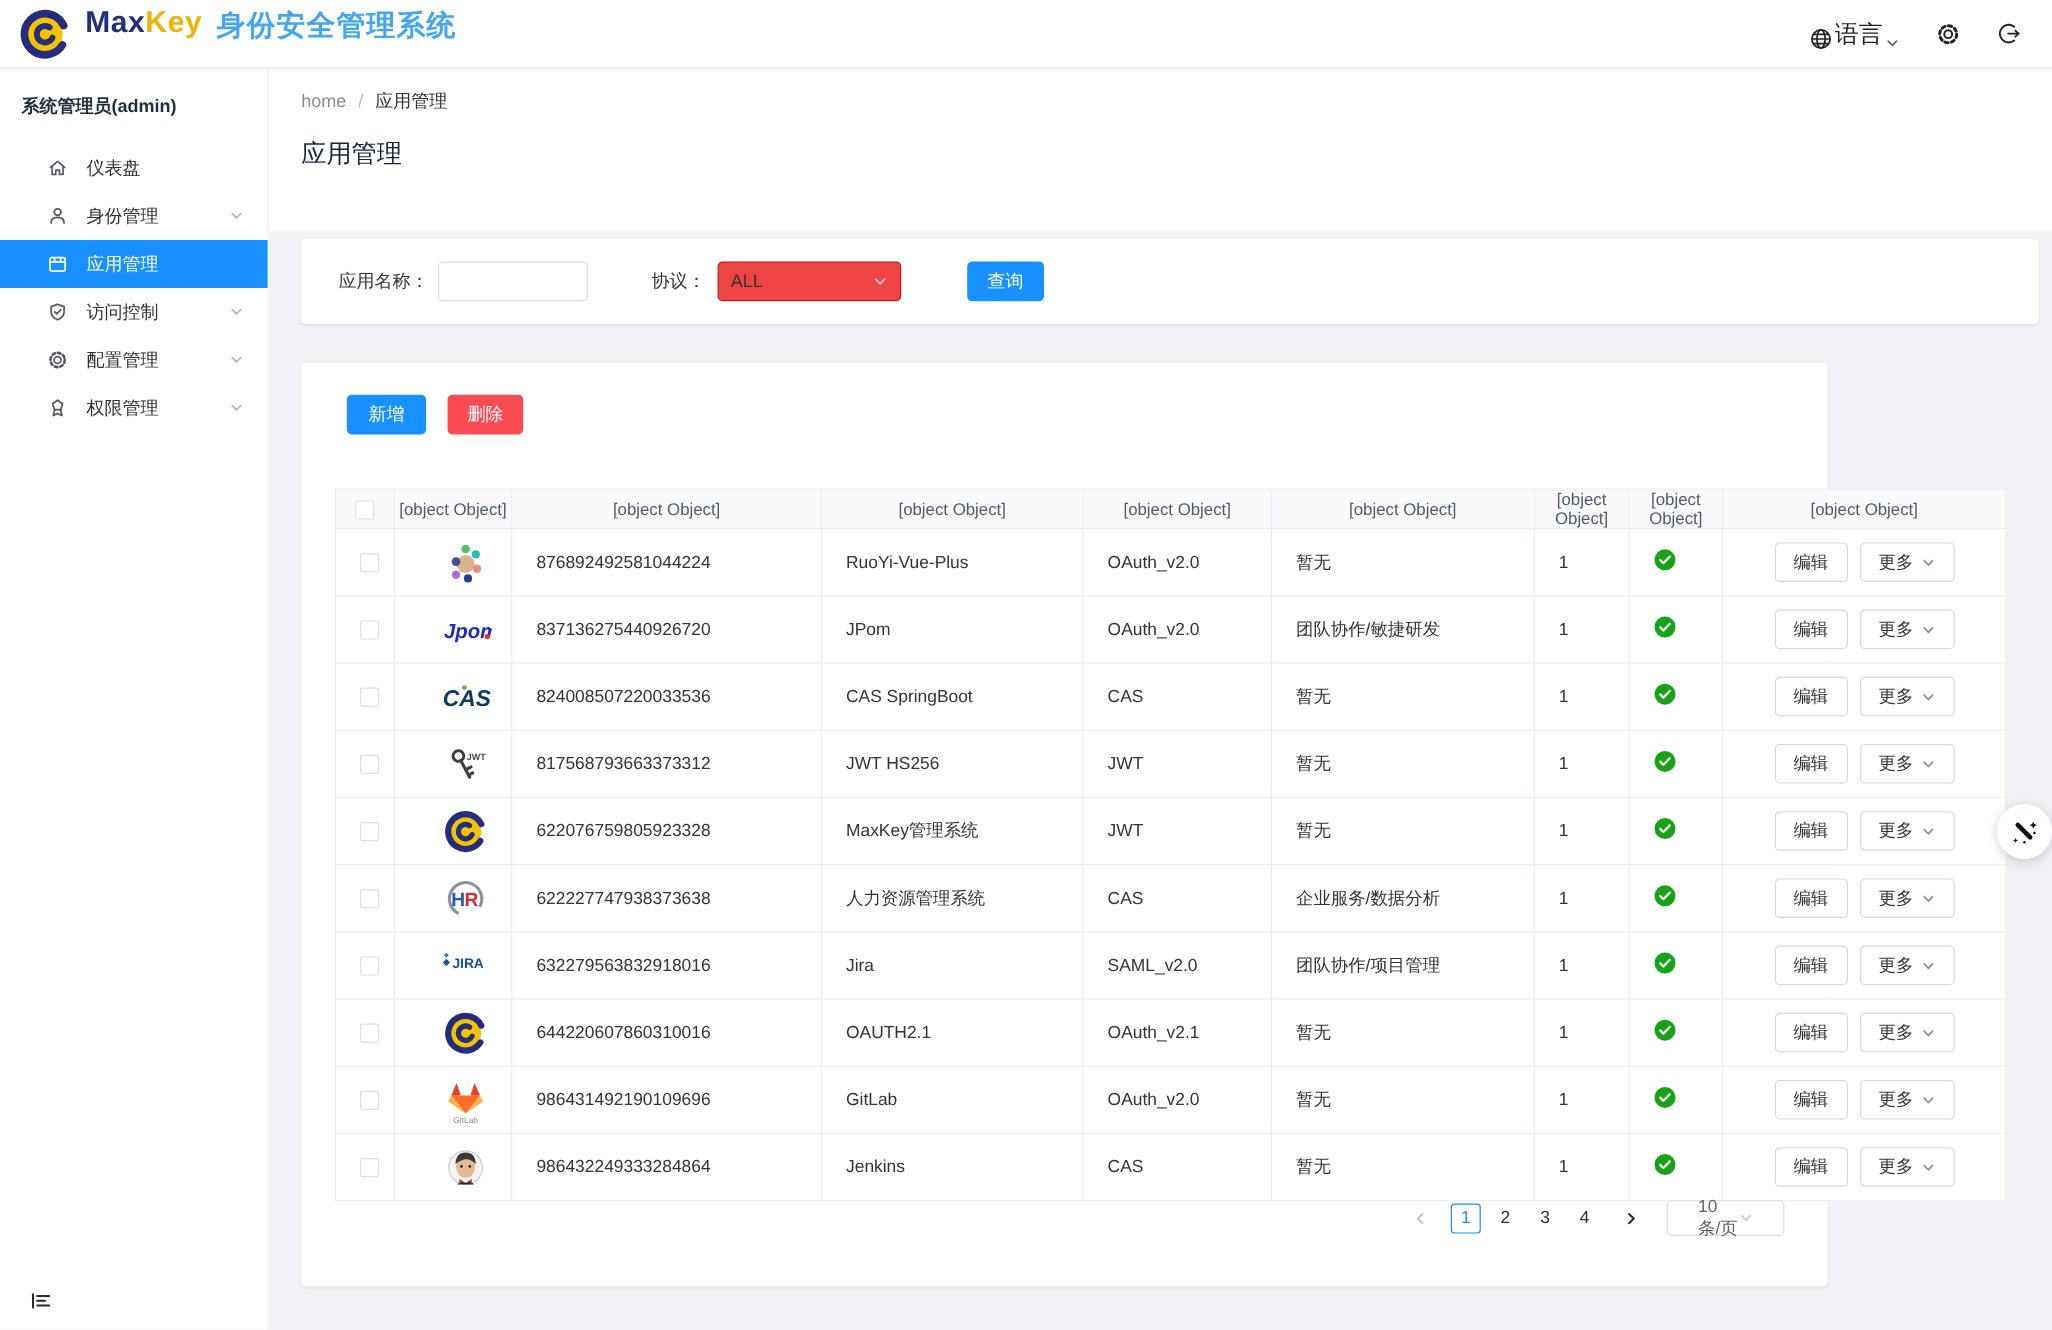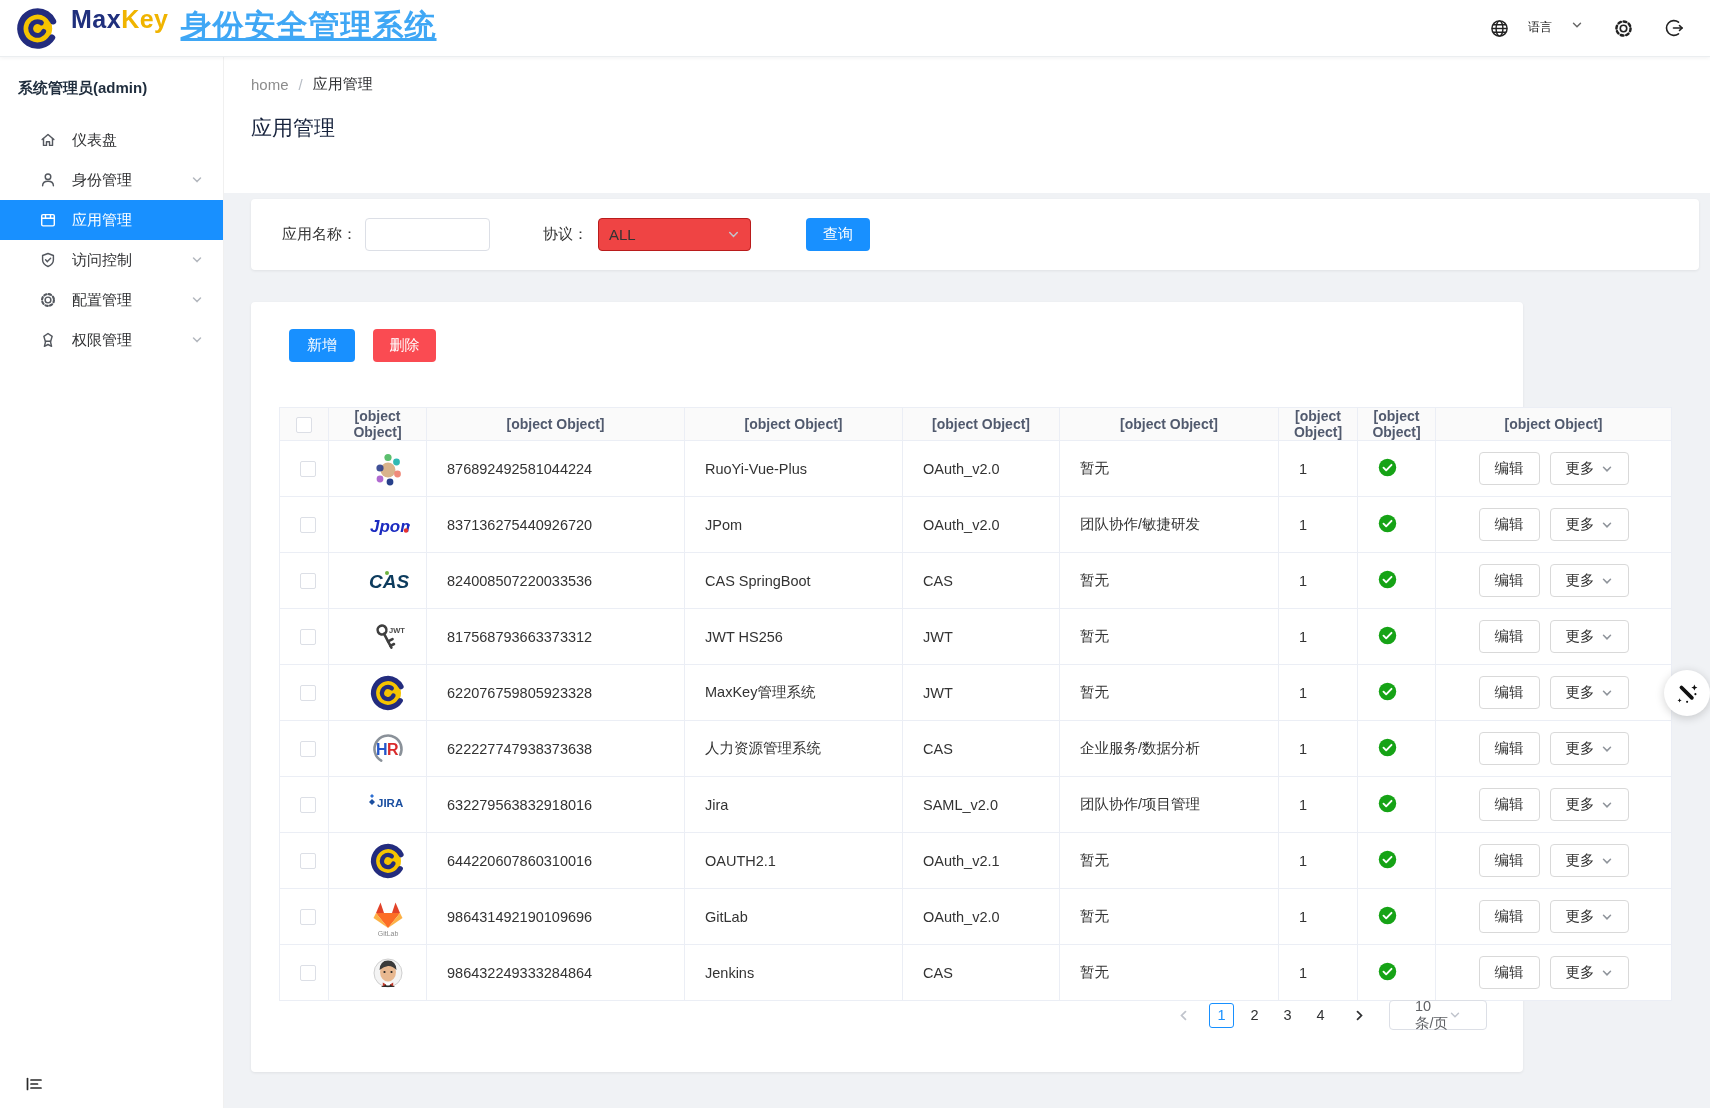--- a/index.html
+++ b/index.html
@@ -6,23 +6,23 @@
   html,body { width:1710px; height:1108px; overflow:hidden;
     font-family:"Liberation Sans","DejaVu Sans",sans-serif; background:#f0f2f5; color:#303133; }
 
   
   .topbar { position:absolute; left:0; top:0; width:1710px; height:57px; background:#fff;
     border-bottom:1px solid #ebeef0; box-shadow:0 1px 4px rgba(0,21,41,.06); z-index:30;
     display:flex; align-items:center; }
   .brand { display:flex; margin-left:14px; cursor:pointer; }
   .brand-name { font-size:25px; font-weight:bold; margin-left:10px; letter-spacing:.5px; }
   .brand-max { color:#20307d; } .brand-key { color:#f0b400; }
-  .brand-sub { font-size:31px; font-weight:bold; color:#3fa7f5; margin-left:12px; letter-spacing:1px;text-decoration:underline; }
+  .brand-sub { font-size:24px; font-weight:bold; color:#3fa7f5; margin-left:12px; letter-spacing:1px; }
   .top-right { margin-left:auto; display:flex; align-items:center; gap:30px; padding-right:26px; }
-  .lang-ctl { display:flex; align-items:flex-start; gap:19px; font-size:12px; color:#222; cursor:pointer; }
+  .lang-ctl { display:flex; align-items:flex-end; gap:2px; font-size:20px; color:#222; cursor:pointer; }
   .icon-btn { display:flex; align-items:center; cursor:pointer; color:#222; }
 
   
   .sidebar { position:absolute; left:0; top:57px; width:224px; bottom:0; background:#fff;
     border-right:1px solid #f0f0f0; z-index:20; }
   .side-user { padding:22px 0 0 18px; font-size:15px; font-weight:bold; color:#1f2d3d; }
   .menu { margin-top:22px; }
   .menu-item { height:40px; display:flex; align-items:center; padding:0 20px 0 39px;
     font-size:15px; color:#303133; cursor:pointer; }
   .menu-item .mi-icon { width:18px; height:18px; margin-right:15px; color:#54585f; flex:0 0 auto; }
@@ -54,21 +54,21 @@
   .btn-primary { background:#1890ff; color:#fff; width:64px; }
   .btn-search { margin-left:55px; }
   .main-card { left:251px; top:302px; width:1272px; height:770px; }
   .toolbar { padding:27px 0 0 38px; display:flex; gap:18px; }
   .btn-add { width:66px; background:#1890ff; color:#fff; }
   .btn-del { width:63px; background:#fa4b52; color:#fff; }
 
   
   table.grid { border-collapse:collapse; table-layout:fixed; width:1392px; margin:45px 28px 0 28px; }
   table.grid th, table.grid td { border:1px solid #ebeef5; }
-  table.grid th { height:28px; background:#fafafa; font-size:14px; font-weight:bold; color:#515a6e; text-align:center; }
+  table.grid th { height:28px; background:#fafafa; font-size:14px; font-weight:normal; color:#515a6e; text-align:center; }
   table.grid td { height:55px; font-size:14.5px; color:#333; padding-left:20px; text-align:left; background:#fff; }
   td.center, th.center { text-align:center; padding-left:0; }
   .checkbox { display:inline-block; width:16px; height:16px; border:1px solid #dcdfe6; border-radius:2px;
     background:#fff; cursor:pointer; vertical-align:middle; }
   .app-icon { display:flex; justify-content:center; align-items:center; height:100%; }
   .status-dot { display:inline-flex; width:19px; height:19px; }
   .op-cell { display:flex; gap:10px; justify-content:center; align-items:center; height:55px; }
   .btn-outline { background:#fff; border:1px solid #d9d9d9; border-radius:4px; height:33px; padding:0 15px;
     font-size:14.5px; color:#333; cursor:pointer; display:inline-flex; align-items:center; gap:6px; font-family:inherit; }
   .btn-outline .chev { color:#8f949b; width:12px; height:12px; }

